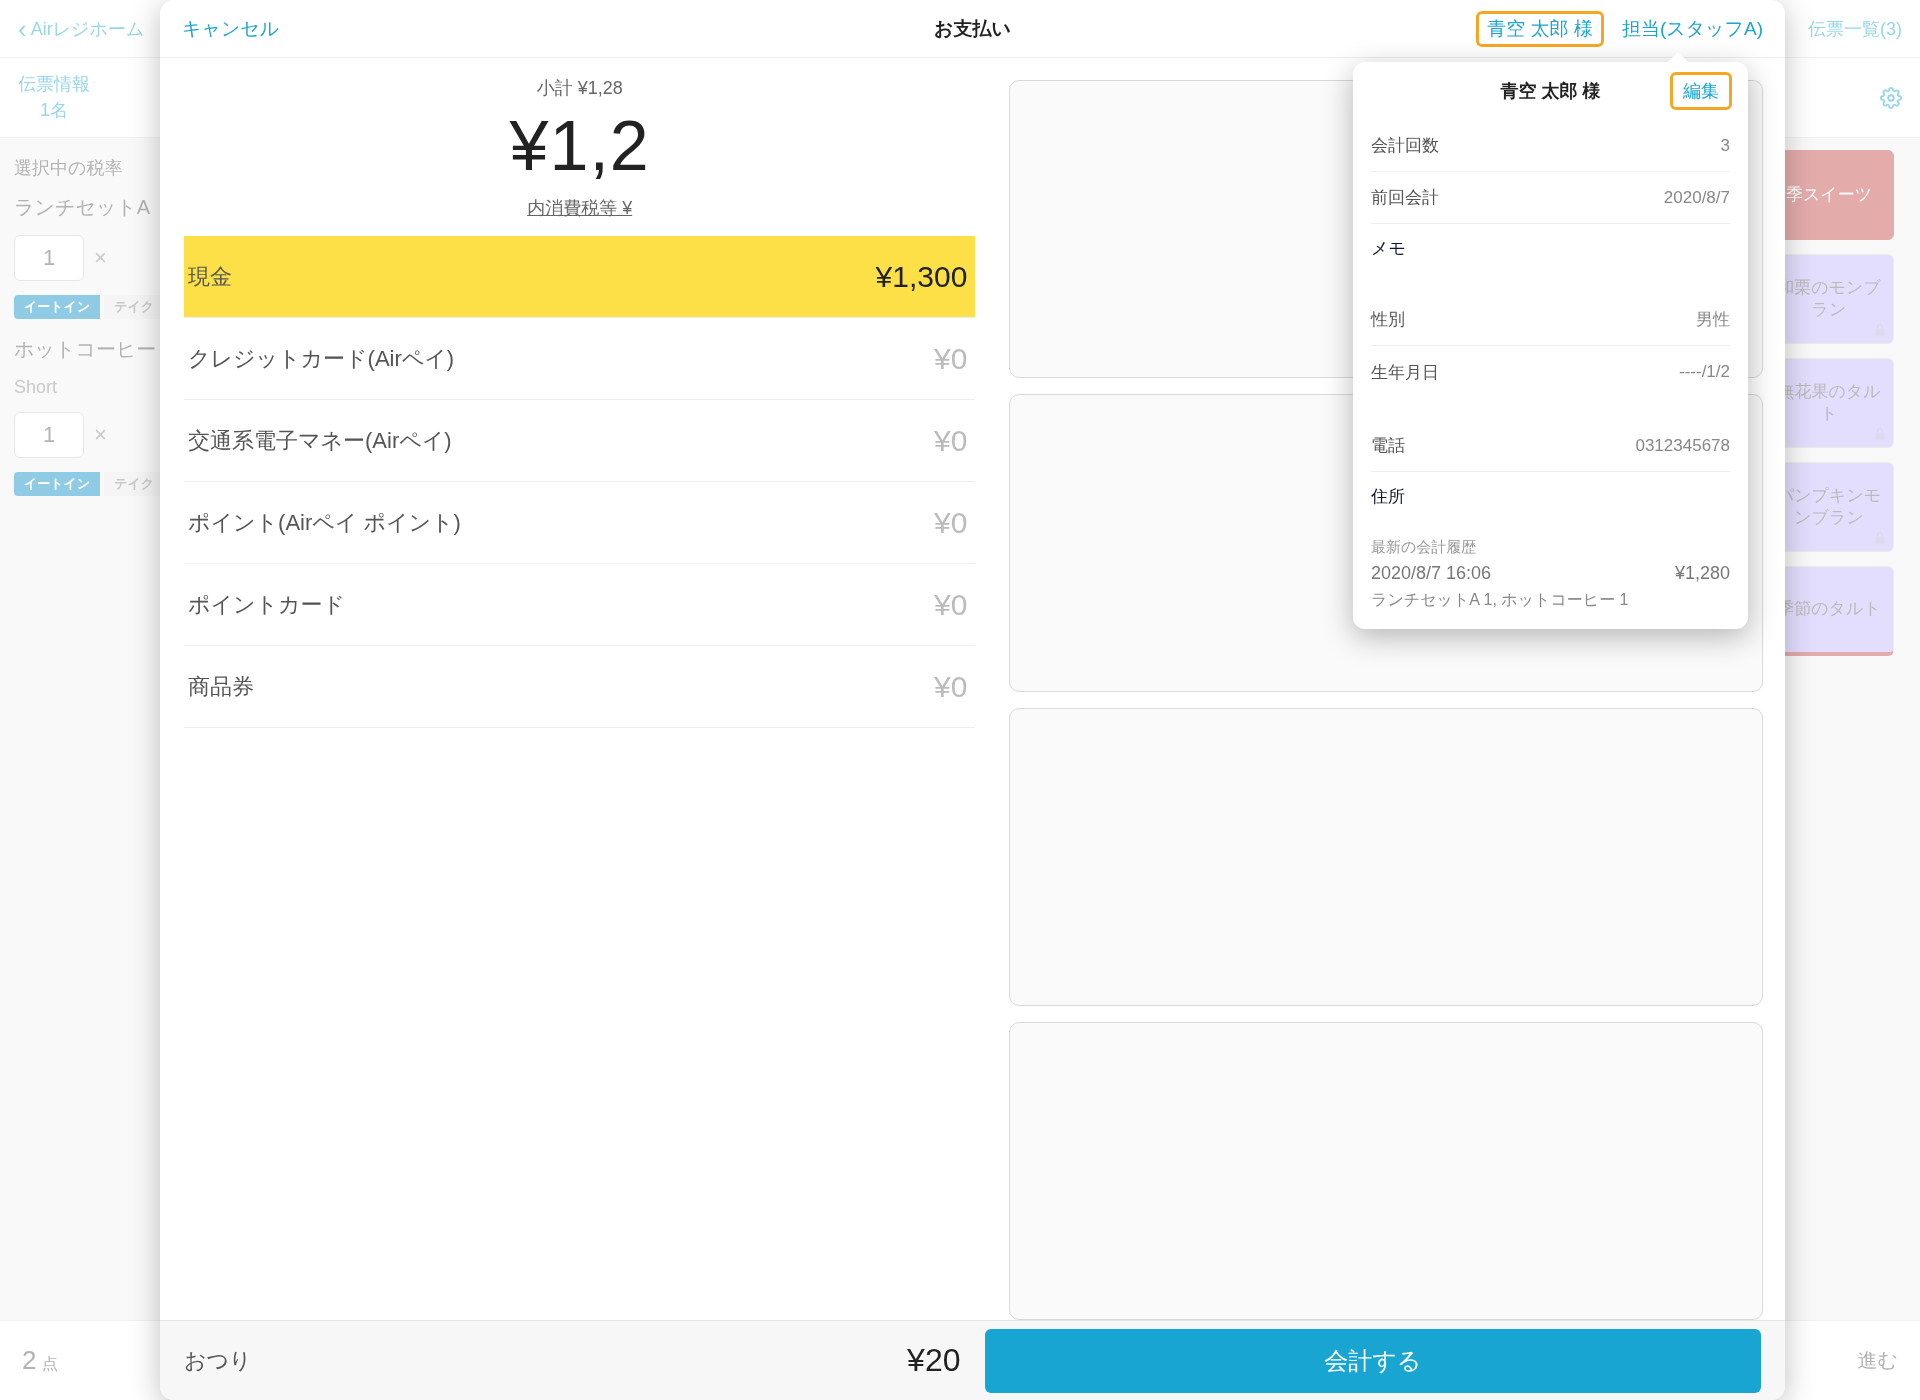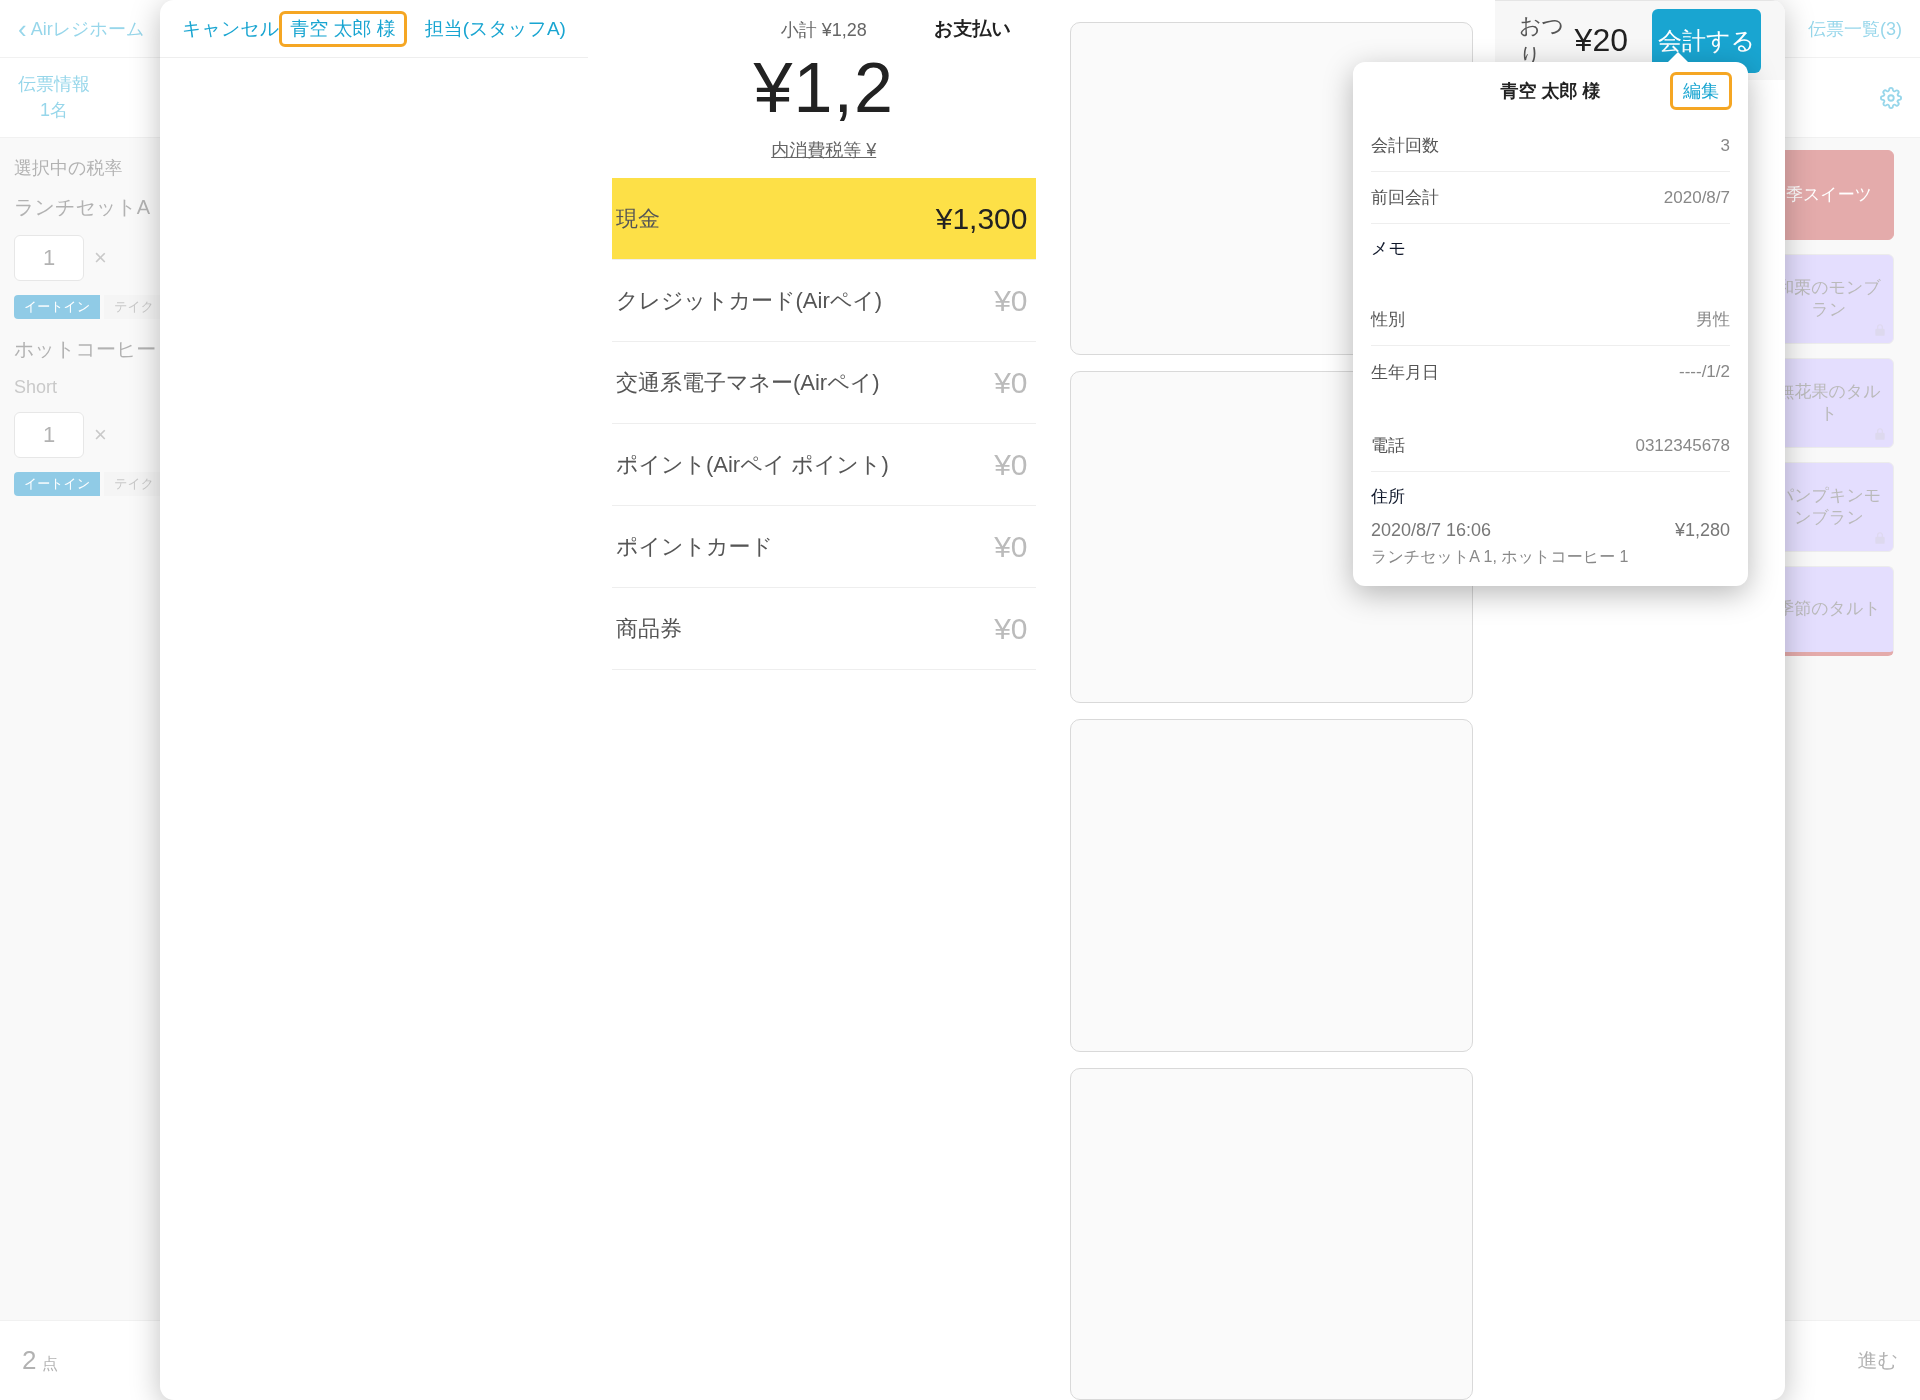--- a/index.html
+++ b/index.html
@@ -12,33 +12,33 @@
   .bg-topbar .left { display:flex; align-items:center; gap:4px;}
   .bg-topbar .chev { font-size: 26px; line-height: 1; }
   .bg-topbar .right { display:flex; align-items:center; gap:22px;}
   .bg-second { height: 80px; background:#fff; border-bottom:1px solid #e1e1e1; display:flex; align-items:center; padding:0 18px; font-size:18px; color:#555;}
   .bg-second .ticket { color:#19a5d1; text-align:center; line-height:1.4;}
   .bg-cog { width:22px; height:22px; }
   .bg-body { display:flex; height: calc(100% - 138px);}
   .bg-left { width: 180px; padding: 18px 14px; font-size:18px; color:#555; display:flex; flex-direction:column; gap:14px;}
   .bg-left .qty-row { display:flex; align-items:center; gap:10px;}
   .bg-left .qty-box { width:70px; height:46px; border:1px solid #c9c9c9; border-radius:6px; display:flex; align-items:center; justify-content:center; font-size:22px; background:#fff;}
-  .tag-row { display:flex; gap:4px;}
+  .tag-row { display:flex; gap:4px;font-weight:bold;}
   .tag-blue { background:#0b8dc8; color:#fff; font-size:13px; padding:3px 10px; border-radius:4px 0 0 4px;}
   .tag-grey { background:#e9e9e9; color:#888; font-size:13px; padding:3px 10px; border-radius:0 4px 4px 0;}
   .bg-right-tiles { position:absolute; right:16px; top:138px; width:150px; padding:12px 10px; display:flex; flex-direction:column; gap:14px;}
   .tile { height:90px; border-radius:6px; display:flex; align-items:center; justify-content:center; text-align:center; font-size:17px; color:#666; background:#c4b5fd; border:1px solid #d6d6d6; position:relative; line-height:1.3; padding:0 6px;}
   .tile.red { background:#c44545; color:#fff; border-color:#c44545;}
   .tile .lock-ic { position:absolute; right:6px; bottom:6px; width:14px; height:14px; opacity:.35;}
   .bg-foot { position:absolute; bottom:0; left:0; right:0; height:80px; background:#fff; border-top:1px solid #e1e1e1; display:flex; align-items:center; justify-content:space-between; padding:0 22px; color:#555; font-size:20px;}
   .bg-foot .count .big{ font-size:26px;}
   .bg-dim { position:absolute; inset:0; background:rgba(255,255,255,.55);}
 
   
-  .sheet { position:absolute; left:160px; right:135px; top:0; bottom:0; background:#fff; border-radius:14px; box-shadow:0 6px 30px rgba(0,0,0,.25); display:flex; overflow:hidden;}
+  .sheet { position:absolute; left:160px; right:135px; top:0; bottom:0; background:#fff; border-radius:14px; box-shadow:0 6px 30px rgba(0,0,0,.25); display:flex; flex-direction:column; overflow:hidden;}
   .sheet-header { height:58px; display:flex; align-items:center; justify-content:space-between; padding:0 22px; border-bottom:1px solid #eee; font-size:19px;}
   .sheet-header .cancel { color:#19a5d1;}
   .sheet-header .title { font-weight:600; color:#222; position:absolute; left:50%; transform:translateX(-50%);}
   .sheet-header .right { display:flex; gap:18px; align-items:center; color:#19a5d1;}
   .hl-box { border:3px solid #f5a623; border-radius:6px; padding:2px 8px;}
   .sheet-body { flex:1; display:flex; overflow:hidden;}
   .pay-left { flex:1.05; padding: 18px 24px 0 24px; display:flex; flex-direction:column; }
   .totals { text-align:center; color:#333;}
   .totals .sub { font-size:18px; color:#666; margin-bottom:6px;}
   .totals .grand { font-size:70px; font-weight:400; color:#222; letter-spacing:1px;}
@@ -259,20 +259,21 @@
   <div class="pop-gap"></div>
 
   <div class="pop-section">
     <div class="pop-row">
       <span>電話</span>
       <span class="val">0312345678</span>
     </div>
     <div class="pop-label-only">住所</div>
   </div>
 
+  <div class="pop-hist-head">最新の会計履歴</div>
   <div class="pop-hist">
     <div class="line1">
       <span>2020/8/7 16:06</span>
       <span>¥1,280</span>
     </div>
     <div class="line2">ランチセットA 1, ホットコーヒー 1</div>
   </div>
 </div>
 
 </body></html>

